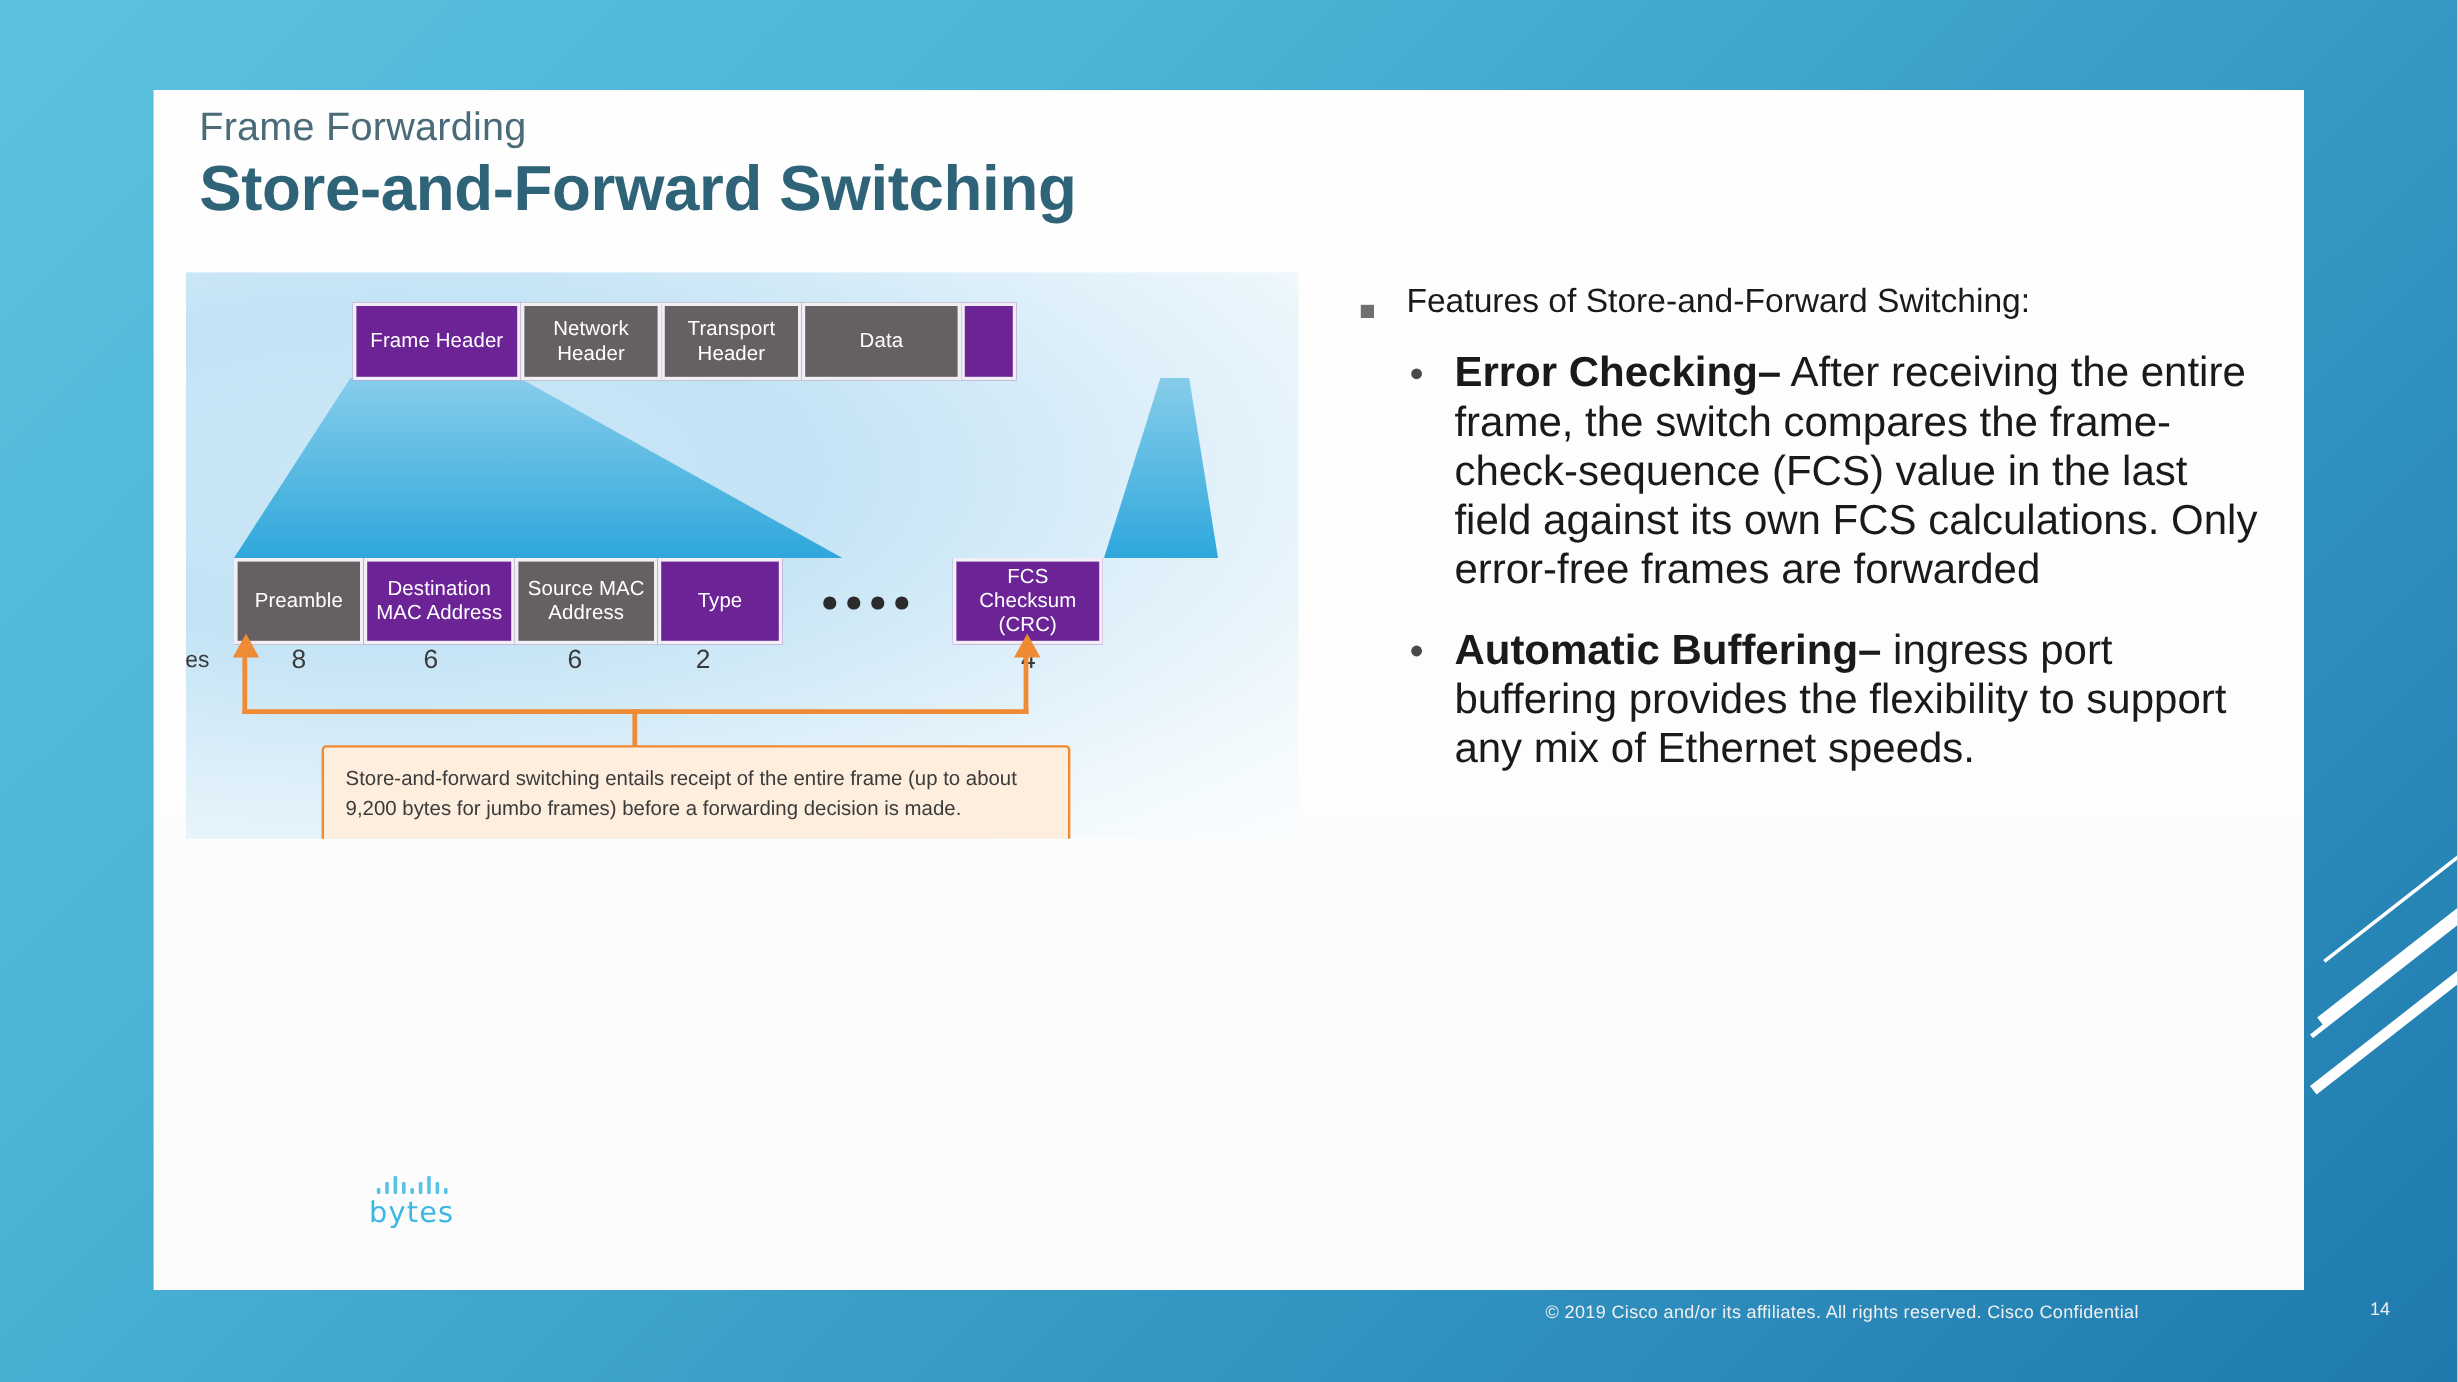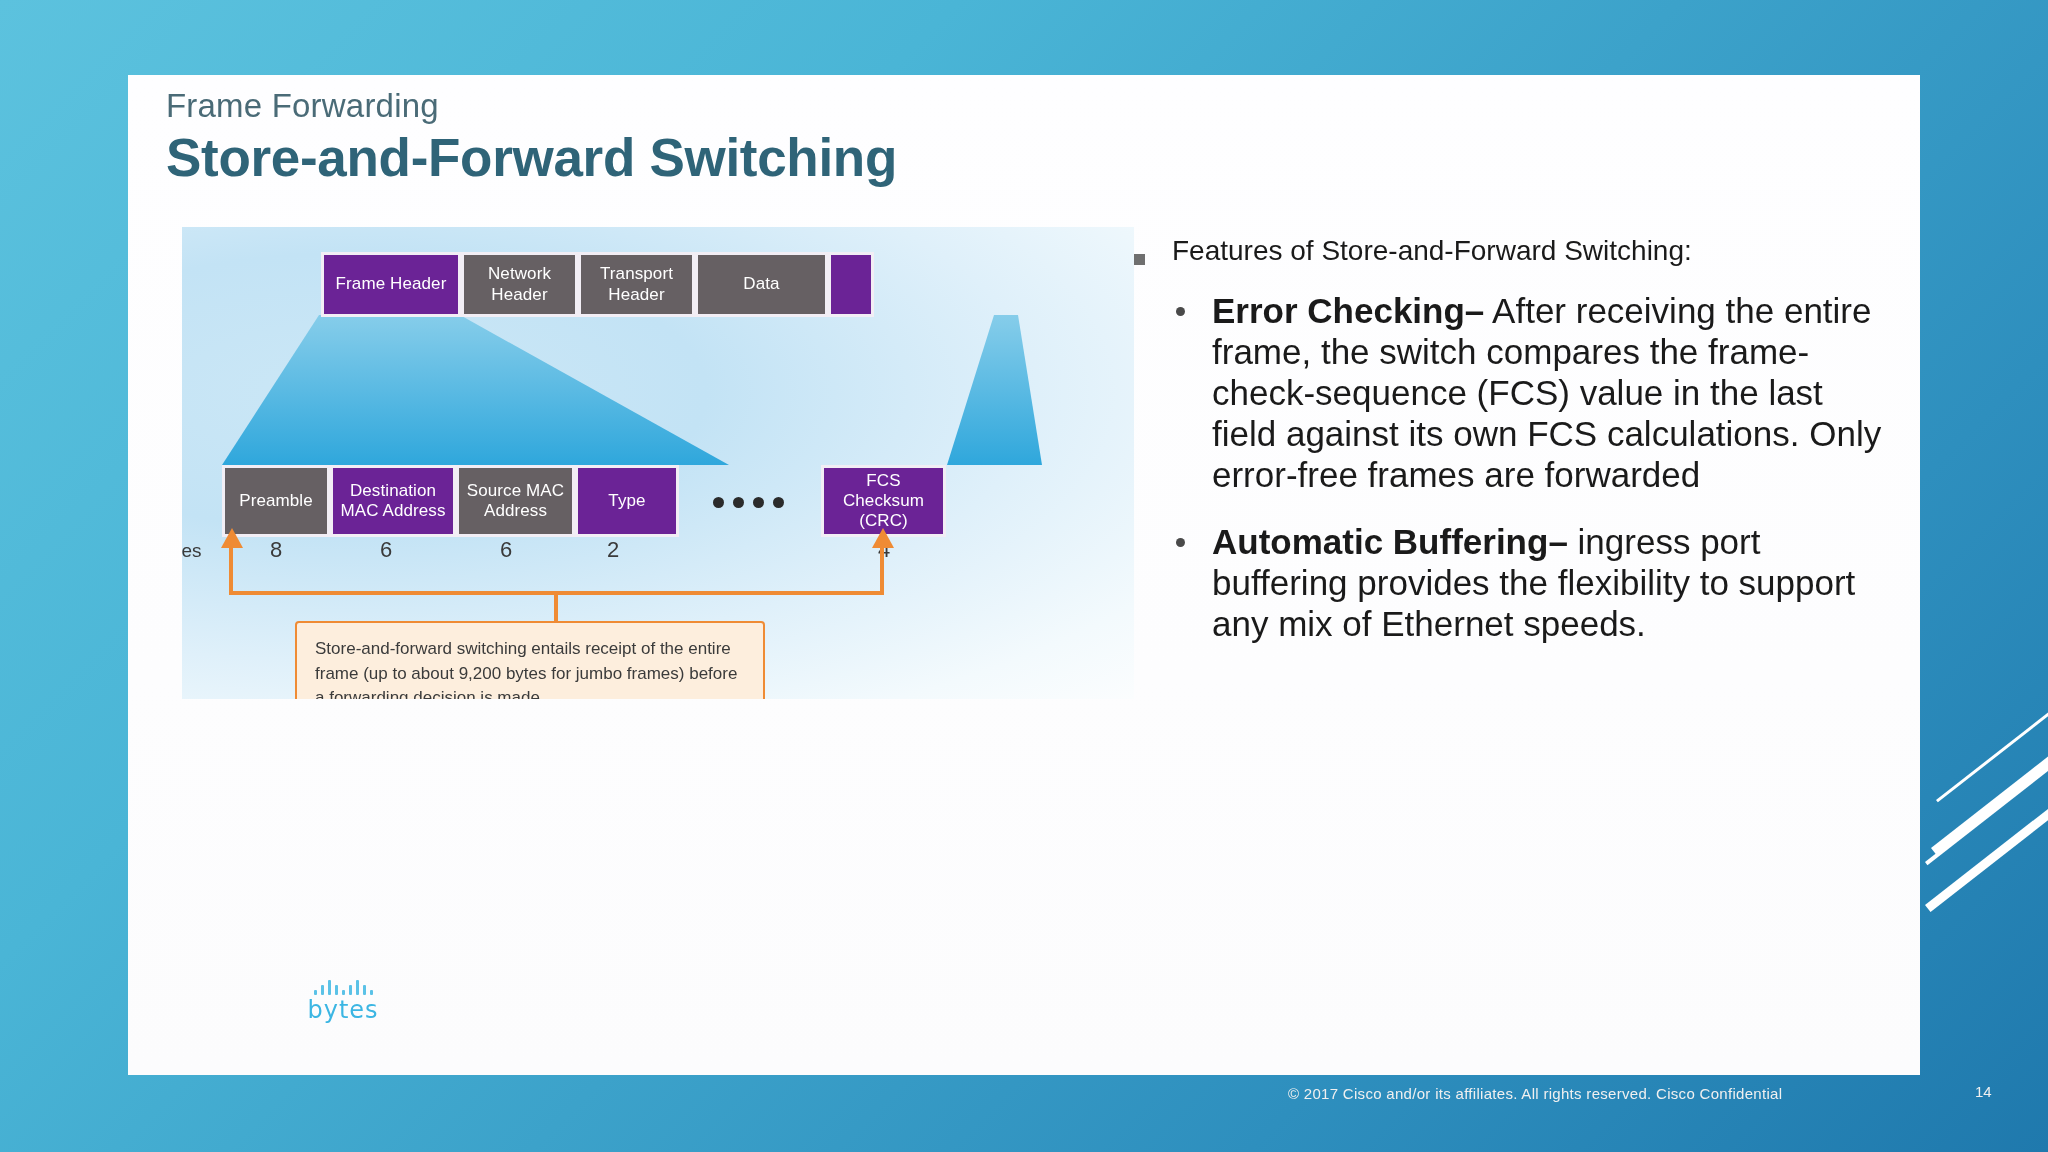--- a/index.html
+++ b/index.html
@@ -53,27 +53,26 @@
     top: 52px;
     font-size: 53px;
     font-weight: bold;
     color: #2f6478;
     letter-spacing: -0.3px;
   }
 
   
   .diagram {
     position: absolute;
-    left: 54px;
+    left: 27px;
     top: 152px;
     width: 927px;
     height: 472px;
     background: radial-gradient(ellipse at 18% 35%, #cbe7f6 0%, #c3e3f5 32%, #dff0fa 62%, #f3fafd 86%, #fbfdfe 100%);
     overflow: hidden;
-    padding-left: 25px;
   }
   .funnel { position: absolute; }
 
   .row { position: absolute; display: flex; }
   .fld {
     box-sizing: border-box;
     border: 3px solid #f2eef5;
     color: #ffffff;
     display: flex;
     align-items: center;
@@ -296,21 +295,21 @@
       <div class="byte-num" style="left:401px; top:310px; width:60px;">2</div>
       <div class="byte-num" style="left:672px; top:310px; width:60px;">4</div>
 
       <div class="arrow-up" style="left:39px; top:301px;"></div>
       <div class="arrow-up" style="left:690px; top:301px;"></div>
       <div class="br-line" style="left:47px; top:318px; width:4px; height:50px;"></div>
       <div class="br-line" style="left:698px; top:318px; width:4px; height:50px;"></div>
       <div class="br-line" style="left:47px; top:364px; width:655px; height:4px;"></div>
       <div class="br-line" style="left:372px; top:364px; width:4px; height:32px;"></div>
 
-      <div class="callout" style="left:113px; top:394px; width:470px;">Store-and-forward switching entails receipt of the entire frame (up to about 9,200 bytes for jumbo frames) before a forwarding decision is made.</div>
+      <div class="callout" style="left:113px; top:394px; width:624px;">Store-and-forward switching entails receipt of the entire frame (up to about 9,200 bytes for jumbo frames) before a forwarding decision is made.</div>
     </div>
 
     <div class="bullets">
       <div class="b1">Features of Store-and-Forward Switching:</div>
 
       <div class="b2">
         <b>Error Checking–</b><span> After receiving the entire frame, the switch compares the frame-check-sequence (FCS) value in the last field against its own FCS calculations. Only error-free frames are forwarded</span>
       </div>
 
       <div class="b2">
@@ -327,16 +326,16 @@
         <span style="height:10px"></span>
         <span style="height:5px"></span>
         <span style="height:10px"></span>
         <span style="height:15px"></span>
         <span style="height:10px"></span>
         <span style="height:5px"></span>
       </div>
       <div class="cisco-word">bytes</div>
     </div>
 
-    <div class="copyright">© 2017  Cisco and/or its affiliates.  All rights reserved.    Cisco Confidential</div>
+    <div class="copyright">© 2019  Cisco and/or its affiliates.  All rights reserved.    Cisco Confidential</div>
     <div class="page-num">14</div>
   </div>
 </div>
 
 </body></html>

